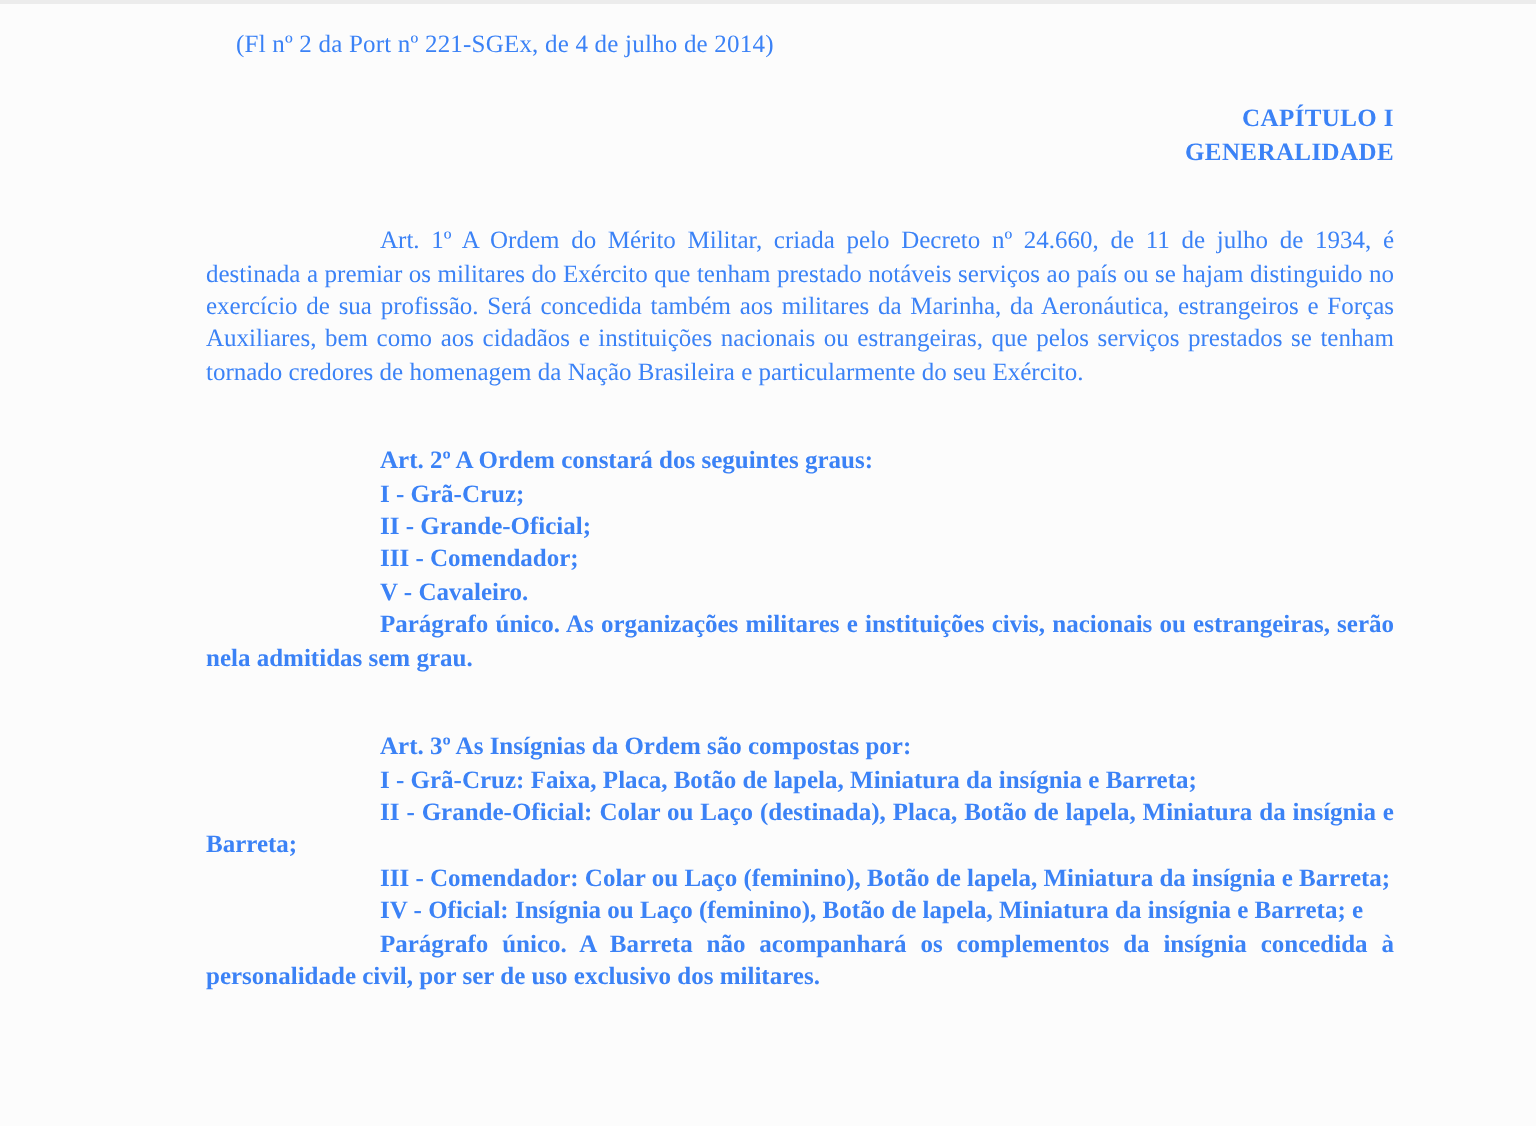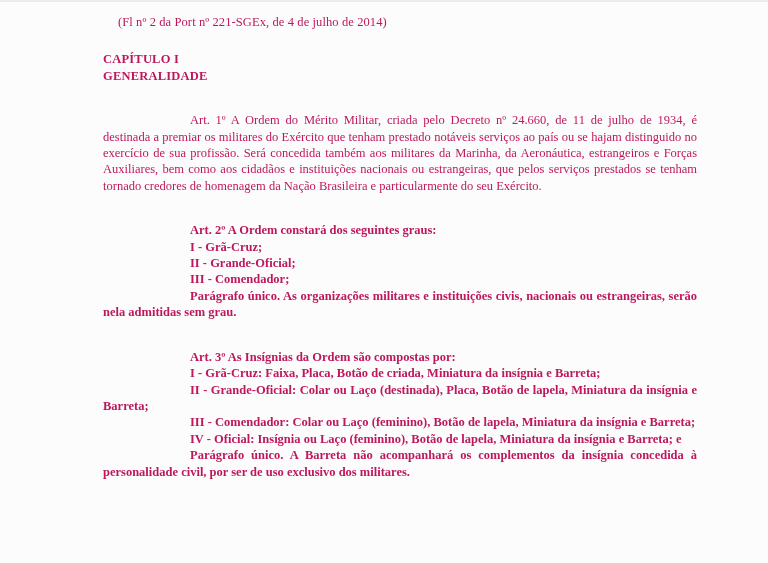--- a/index.html
+++ b/index.html
@@ -8,32 +8,32 @@
     background: #ffffff;
     font-family: "Liberation Serif", "DejaVu Serif", serif;
   }
   .page {
     position: relative;
     width: 768px;
     height: 563px;
     background: #fcfcfc;
     border-top: 2px solid #ececec;
     padding: 12px 71px 0 103px;
-    color: #be185d;
+    color: #3b82f6;
     font-size: 12.5px;
     line-height: 16.4px;
     -webkit-font-smoothing: antialiased;
   }
   .header-note {
     margin-left: 15px;
     letter-spacing: 0.1px;
   }
   .chapter-heading {
     margin-top: 21px;
-    text-align: left;
+    text-align: right;
     font-weight: bold;
     letter-spacing: 0.2px;
   }
   .body-para {
     text-align: justify;
     text-indent: 87px;
   }
   .art-block { margin-top: 28px; font-weight: bold; }
   .list-item {
     text-align: justify;
@@ -53,25 +53,26 @@
     <div>GENERALIDADE</div>
   </div>
 
   <p class="body-para art1">Art. 1º A Ordem do Mérito Militar, criada pelo Decreto nº 24.660, de 11 de julho de 1934, é destinada a premiar os militares do Exército que tenham prestado notáveis serviços ao país ou se hajam distinguido no exercício de sua profissão. Será concedida também aos militares da Marinha, da Aeronáutica, estrangeiros e Forças Auxiliares, bem como aos cidadãos e instituições nacionais ou estrangeiras, que pelos serviços prestados se tenham tornado credores de homenagem da Nação Brasileira e particularmente do seu Exército.</p>
 
   <div class="art-block">
     <p class="body-para">Art. 2º A Ordem constará dos seguintes graus:</p>
     <p class="list-item">I - Grã-Cruz;</p>
     <p class="list-item">II - Grande-Oficial;</p>
     <p class="list-item">III - Comendador;</p>
+    <p class="list-item">V - Cavaleiro.</p>
     <p class="body-para">Parágrafo único. As organizações militares e instituições civis, nacionais ou estrangeiras, serão nela admitidas sem grau.</p>
   </div>
 
   <div class="art-block">
     <p class="body-para">Art. 3º As Insígnias da Ordem são compostas por:</p>
-    <p class="list-item">I - Grã-Cruz: Faixa, Placa, Botão de criada, Miniatura da insígnia e Barreta;</p>
+    <p class="list-item">I - Grã-Cruz: Faixa, Placa, Botão de lapela, Miniatura da insígnia e Barreta;</p>
     <p class="list-item">II - Grande-Oficial: Colar ou Laço (destinada), Placa, Botão de lapela, Miniatura da insígnia e Barreta;</p>
     <p class="list-item">III - Comendador: Colar ou Laço (feminino), Botão de lapela, Miniatura da insígnia e Barreta;</p>
     <p class="list-item">IV - Oficial: Insígnia ou Laço (feminino), Botão de lapela, Miniatura da insígnia e Barreta; e</p>
     <p class="body-para">Parágrafo único. A Barreta não acompanhará os complementos da insígnia concedida à personalidade civil, por ser de uso exclusivo dos militares.</p>
   </div>
 
 </div>
 
 </body></html>

